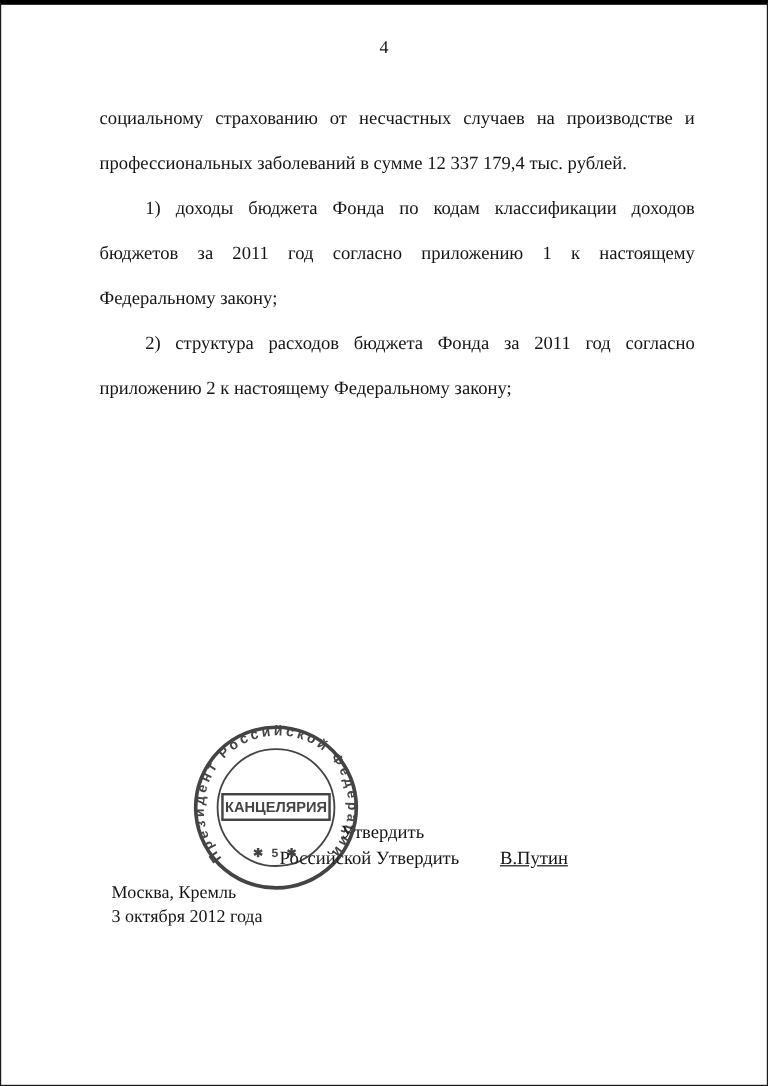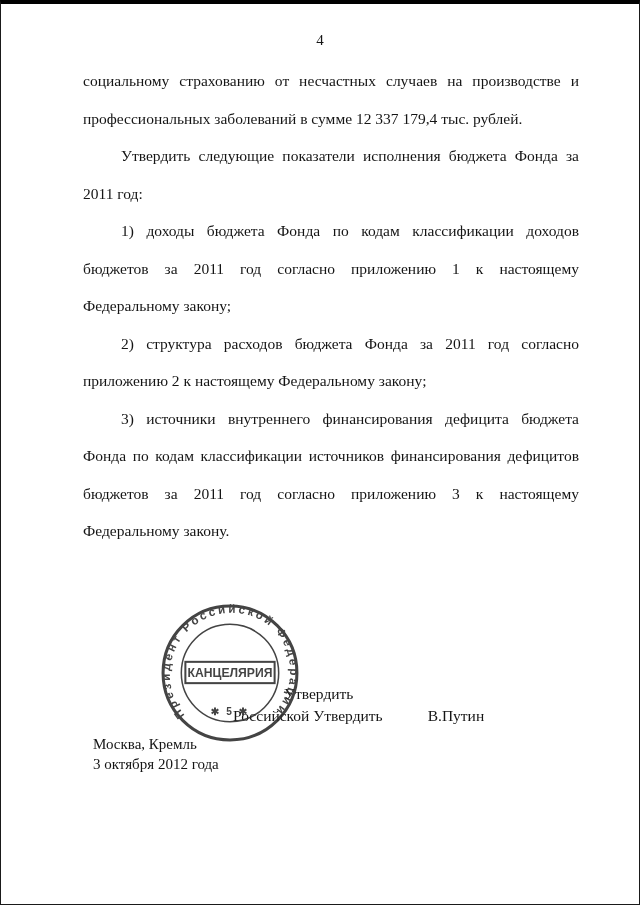--- a/index.html
+++ b/index.html
@@ -24,21 +24,21 @@
   .page-number {
     position: absolute;
     top: 28px;
     left: 0;
     right: 0;
     text-align: center;
     font-size: 15px;
   }
   .doc-body {
     position: absolute;
-    top: 58px;
+    top: 76px;
     left: 82px;
     width: 496px;
     font-size: 15.5px;
     line-height: 37.5px;
     text-align: justify;
   }
   .doc-body p.para { margin: 0; }
   .doc-body p.indent { text-indent: 38px; }
   .doc-body p.bold { font-weight: bold; }
 
@@ -49,21 +49,21 @@
     font-size: 15.5px;
     white-space: nowrap;
   }
   .sig-line2 {
     position: absolute;
     left: 232px;
     top: 703px;
     font-size: 15.5px;
     white-space: nowrap;
   }
-  .sig-line2 .sig-name { margin-left: 45px; }
+  .sig-line2 .sig-name { margin-left: 34px; text-decoration: underline; }
 
   .footer {
     position: absolute;
     left: 92px;
     top: 731px;
     font-size: 15px;
     line-height: 19.5px;
   }
   .footer div { white-space: nowrap; }
 
@@ -99,24 +99,22 @@
 </style>
 </head>
 <body>
 
 <div class="page">
 
   <div class="page-number">4</div>
 
   <div class="doc-body">
       <p class="para">социальному страхованию от несчастных случаев на производстве и профессиональных заболеваний в сумме 12&nbsp;337&nbsp;179,4 тыс. рублей.</p>
-      <p class="para indent">Утвердить следующие показатели исполнения бюджета Фонда за 2011&nbsp;год:</p>
       <p class="para indent">1)&nbsp;доходы бюджета Фонда по кодам классификации доходов бюджетов за 2011&nbsp;год согласно приложению 1 к настоящему Федеральному закону;</p>
       <p class="para indent">2)&nbsp;структура расходов бюджета Фонда за 2011&nbsp;год согласно приложению 2 к настоящему Федеральному закону;</p>
-      <p class="para indent">3)&nbsp;источники внутреннего финансирования дефицита бюджета Фонда по кодам классификации источников финансирования дефицитов бюджетов за 2011&nbsp;год согласно приложению 3 к настоящему Федеральному закону.</p>
     </div>
 
   <div class="sig-line1">Утвердить</div>
 
   <div class="sig-line2">
     <span>Российской Утвердить</span><span class="sig-name">В.Путин</span>
   </div>
 
   <div class="footer">
     <div>Москва, Кремль</div>

